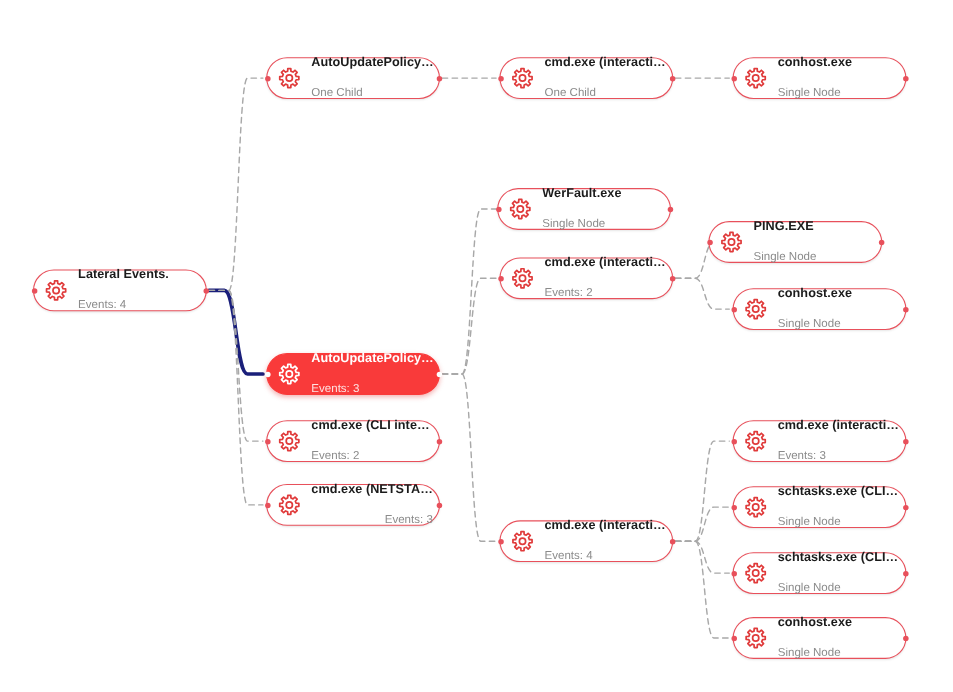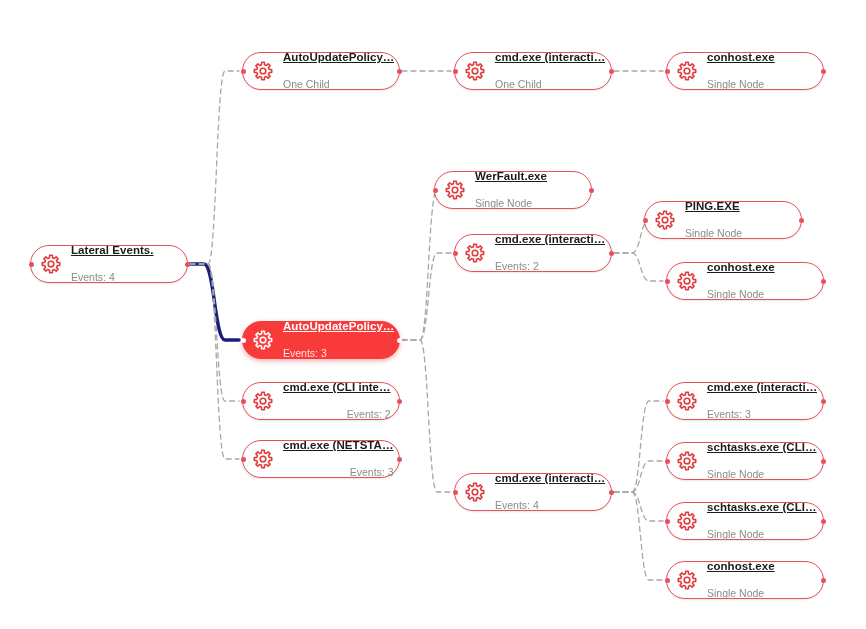--- a/index.html
+++ b/index.html
@@ -61,21 +61,20 @@
     justify-content: center;
     overflow: hidden;
     white-space: nowrap;
   }
   .node .title {
     font-size: 11.5px;
     font-weight: bold;
     color: #1b1b1b;
     line-height: 13px;
     letter-spacing: 0.05px;
-    text-decoration: underline;
   }
   .node .sub {
     font-size: 10.5px;
     font-weight: normal;
     color: #8b8b8b;
     line-height: 13px;
     margin-top: 14px;
   }
   .node.selected .title { color: #ffffff; }
   .node.selected .sub { color: #ffe2e2; }
@@ -187,21 +186,21 @@
               <circle cx="12" cy="12" r="3.1"></circle>
             </g>
           </svg>
         </span>
         <div class="labels">
           <div class="title">AutoUpdatePolicy…</div>
           <div class="sub">Events: 3</div>
         </div>
         <span class="port right"></span>
       </div>
-      <div class="node" style="left: 242px; top: 382px; text-align: right;">
+      <div class="node" style="left: 242px; top: 382px;">
         <span class="port left"></span>
         <span class="icon">
           <svg viewBox="0 0 24 24">
             <g fill="none" stroke="#e03b3b" stroke-width="1.7" stroke-linejoin="round">
               <path d="M10.50,2.52 L13.50,2.52 L13.63,5.19 L15.66,6.03 L17.64,4.23 L19.77,6.36 L17.97,8.34 L18.81,10.37 L21.48,10.50 L21.48,13.50 L18.81,13.63 L17.97,15.66 L19.77,17.64 L17.64,19.77 L15.66,17.97 L13.63,18.81 L13.50,21.48 L10.50,21.48 L10.37,18.81 L8.34,17.97 L6.36,19.77 L4.23,17.64 L6.03,15.66 L5.19,13.63 L2.52,13.50 L2.52,10.50 L5.19,10.37 L6.03,8.34 L4.23,6.36 L6.36,4.23 L8.34,6.03 L10.37,5.19 Z"></path>
               <circle cx="12" cy="12" r="3.1"></circle>
             </g>
           </svg>
         </span>
         <div class="labels">
@@ -219,21 +218,21 @@
               <circle cx="12" cy="12" r="3.1"></circle>
             </g>
           </svg>
         </span>
         <div class="labels">
           <div class="title">cmd.exe (NETSTA…</div>
           <div class="sub">Events: 3</div>
         </div>
         <span class="port right"></span>
       </div>
-      <div class="node" style="left: 434px; top: 171px;">
+      <div class="node" style="left: 452px; top: 171px;">
         <span class="port left"></span>
         <span class="icon">
           <svg viewBox="0 0 24 24">
             <g fill="none" stroke="#e03b3b" stroke-width="1.7" stroke-linejoin="round">
               <path d="M10.50,2.52 L13.50,2.52 L13.63,5.19 L15.66,6.03 L17.64,4.23 L19.77,6.36 L17.97,8.34 L18.81,10.37 L21.48,10.50 L21.48,13.50 L18.81,13.63 L17.97,15.66 L19.77,17.64 L17.64,19.77 L15.66,17.97 L13.63,18.81 L13.50,21.48 L10.50,21.48 L10.37,18.81 L8.34,17.97 L6.36,19.77 L4.23,17.64 L6.03,15.66 L5.19,13.63 L2.52,13.50 L2.52,10.50 L5.19,10.37 L6.03,8.34 L4.23,6.36 L6.36,4.23 L8.34,6.03 L10.37,5.19 Z"></path>
               <circle cx="12" cy="12" r="3.1"></circle>
             </g>
           </svg>
         </span>
         <div class="labels">

